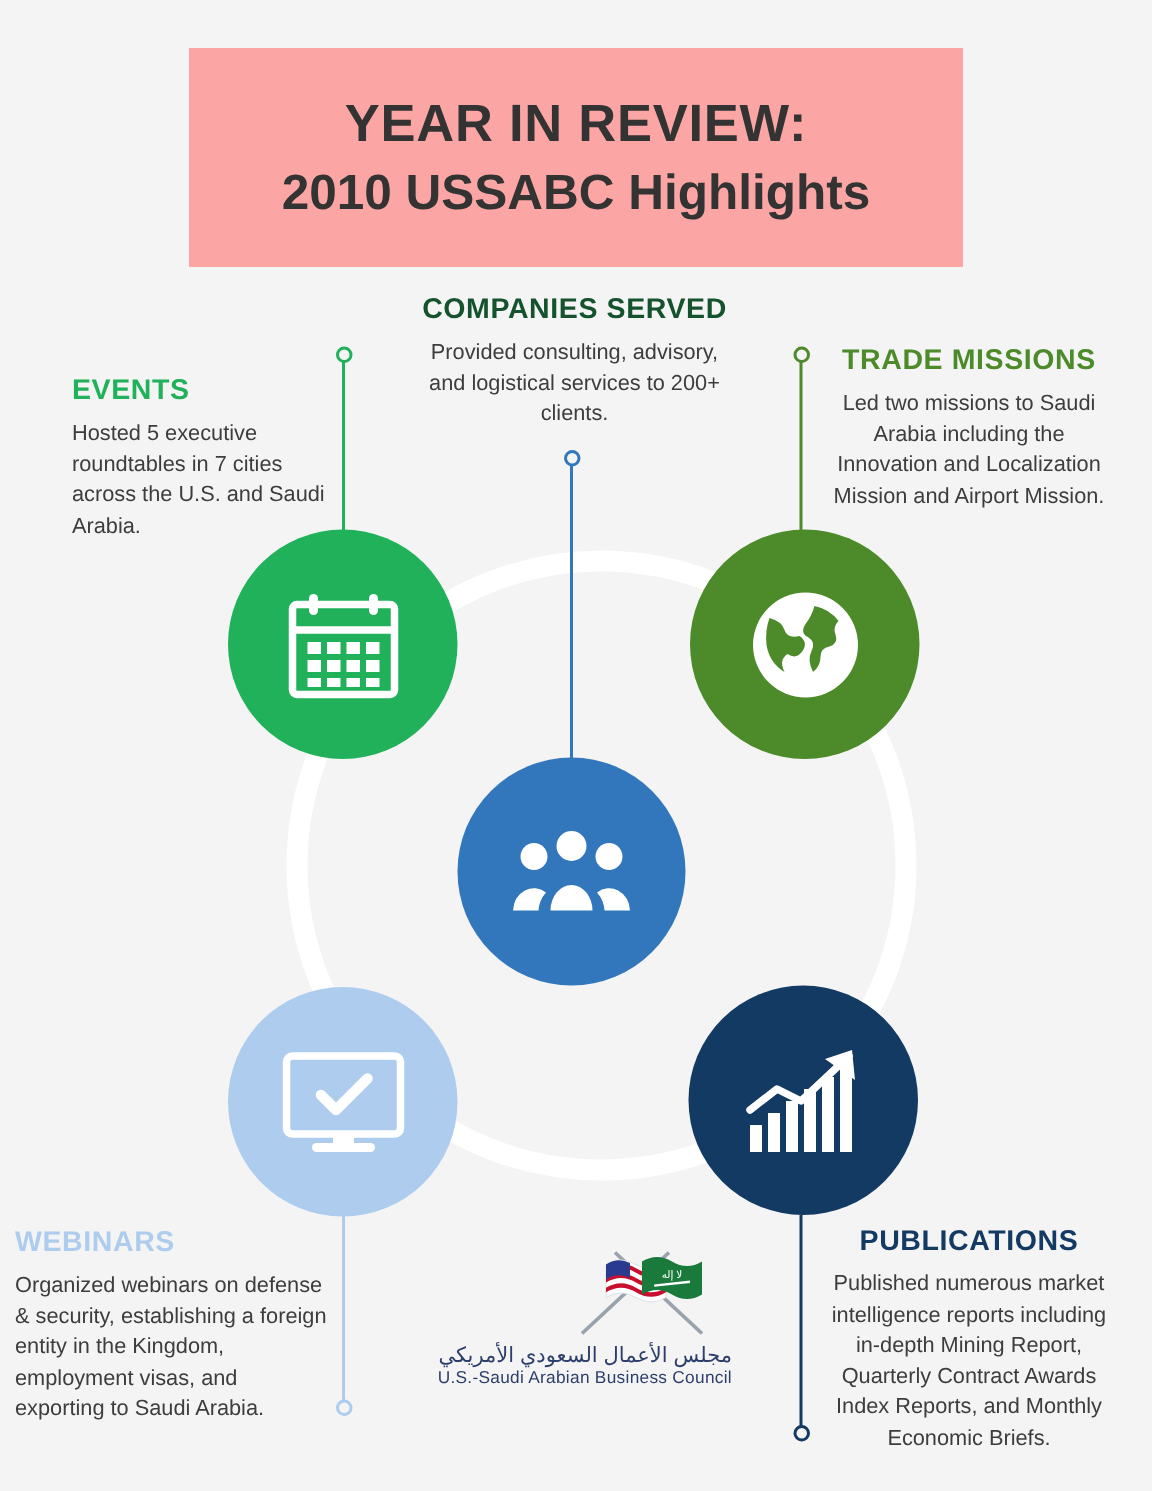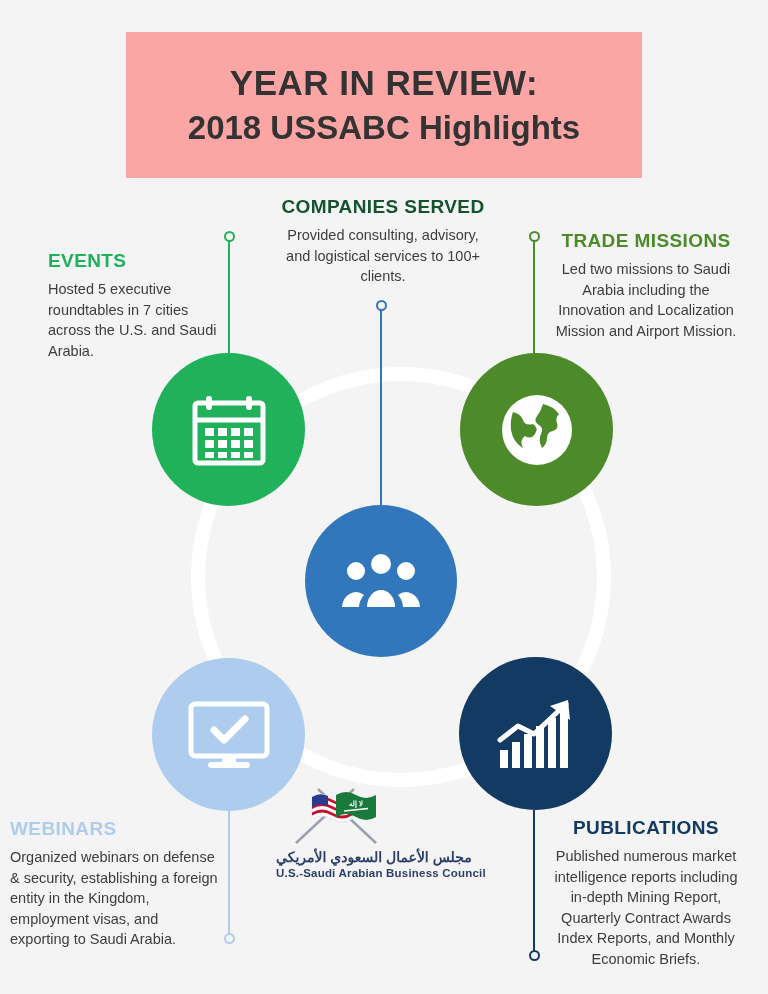--- a/index.html
+++ b/index.html
@@ -106,24 +106,23 @@
   .b-events      { left: 48px;  top: 250px; width: 172px; }
   .b-companies   { left: 280px; top: 196px; width: 206px; }
   .b-trade       { left: 548px; top: 230px; width: 196px; }
   .b-webinars    { left: 10px;  top: 818px; width: 210px; }
   .b-publications{ left: 548px; top: 817px; width: 196px; }
 
   
   .logo {
     position: absolute;
     left: 276px;
-    top: 787px;
+    top: 833px;
     width: 212px;
-    text-align: left;
-    font-weight: bold;
+    text-align: right;
   }
   .flags { height: 56px; position: relative; margin-bottom: 6px; }
   .logo-ar {
     font-size: 14px;
     color: #2c3e6b;
     direction: rtl;
     margin-bottom: 2px;
   }
   .logo-en {
     font-size: 11.5px;
@@ -131,21 +130,21 @@
     letter-spacing: 0.2px;
   }
 </style>
 </head>
 <body>
 
 <div id="page">
 
   <div class="title-card">
     <div class="title-line1">YEAR IN REVIEW:</div>
-    <div class="title-line2">2018 USSABC Highlights</div>
+    <div class="title-line2">2010 USSABC Highlights</div>
   </div>
 
   <div class="ring"></div>
 
   <svg class="conn" style="left:0;top:0;width:768px;height:994px;">
     <line x1="229" y1="241" x2="229" y2="355" stroke="#20b15a" stroke-width="2"></line>
     <line x1="381" y1="310" x2="381" y2="507" stroke="#3277bc" stroke-width="2"></line>
     <line x1="534" y1="241" x2="534" y2="355" stroke="#4d8b2a" stroke-width="2"></line>
     <line x1="229" y1="810" x2="229" y2="938" stroke="#aecdee" stroke-width="2"></line>
     <line x1="534" y1="810" x2="534" y2="955" stroke="#123a63" stroke-width="2"></line>
@@ -233,21 +232,21 @@
     </span>
   </div>
 
   <div class="block b-events ta-right">
     <h3 style="color:#20b15a">EVENTS</h3>
     <p>Hosted 5 executive roundtables in 7 cities across the U.S. and Saudi Arabia.</p>
   </div>
 
   <div class="block b-companies ta-center">
     <h3 style="color:#14532d">COMPANIES SERVED</h3>
-    <p>Provided consulting, advisory, and logistical services to 100+ clients.</p>
+    <p>Provided consulting, advisory, and logistical services to 200+ clients.</p>
   </div>
 
   <div class="block b-trade ta-left">
     <h3 style="color:#4d8b2a">TRADE MISSIONS</h3>
     <p>Led two missions to Saudi Arabia including the Innovation and Localization Mission and Airport Mission.</p>
   </div>
 
   <div class="block b-webinars ta-right">
     <h3 style="color:#aecdee">WEBINARS</h3>
     <p>Organized webinars on defense &amp; security, establishing a foreign entity in the Kingdom, employment visas, and exporting to Saudi Arabia.</p>

